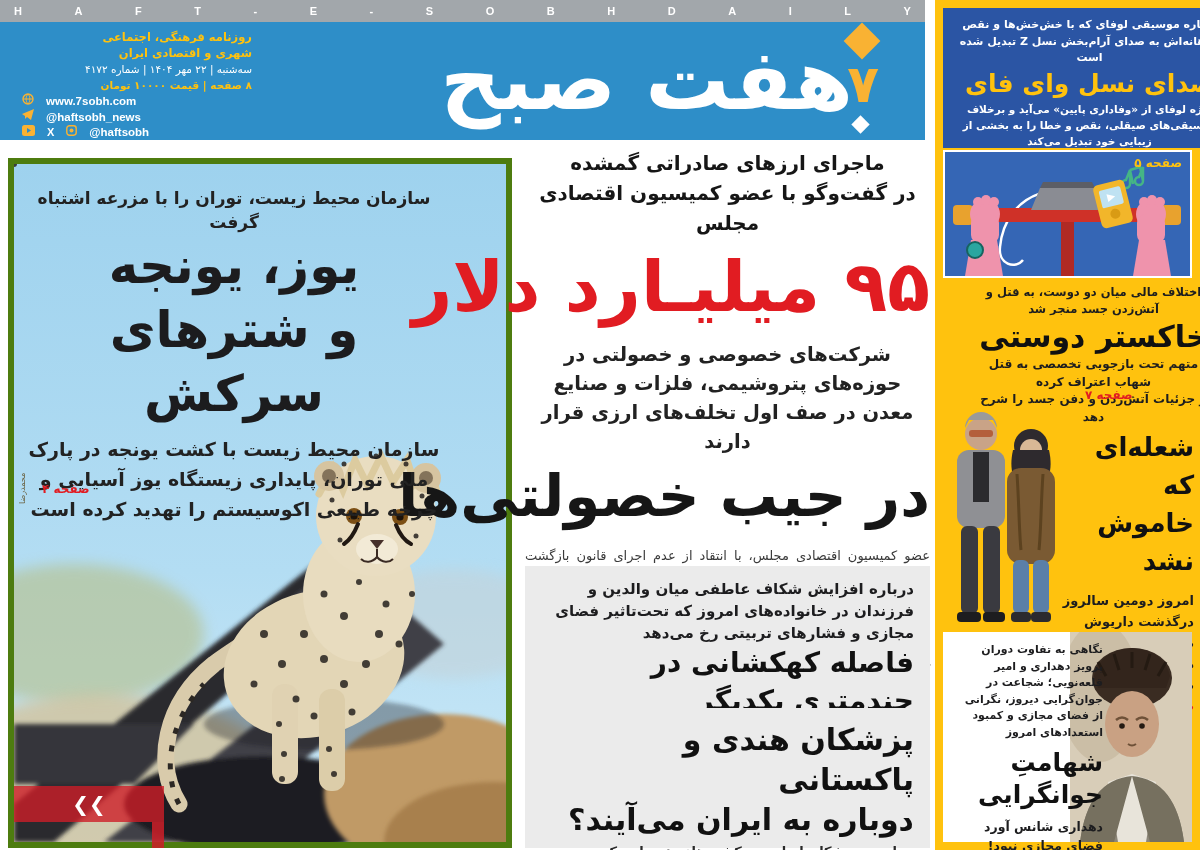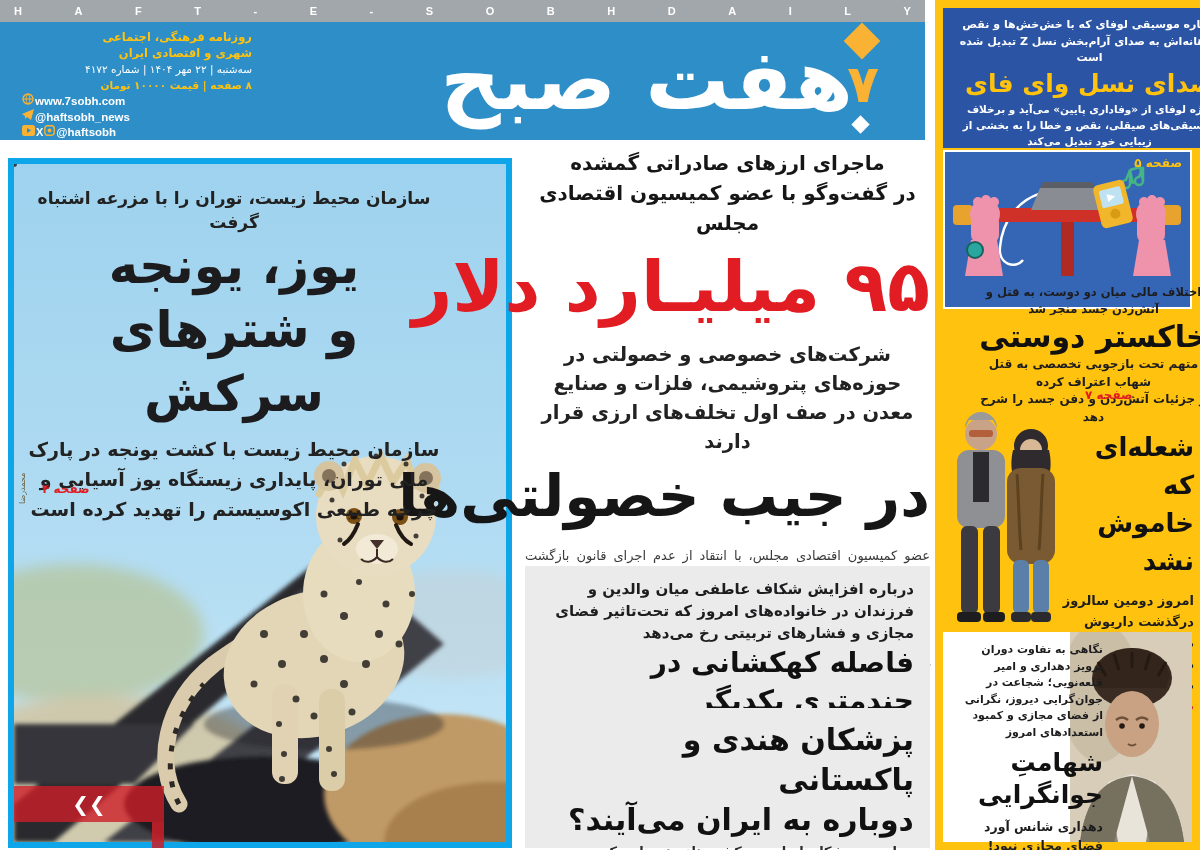--- a/index.html
+++ b/index.html
@@ -12,38 +12,38 @@
   
   #top-strip{left:0;top:0;width:925px;height:22px;background:#a2a7ab;
     display:flex;justify-content:space-between;align-items:center;padding:0 14px;box-sizing:border-box;}
   #top-strip span{color:#ffffff;font-family:"Liberation Sans",sans-serif;font-weight:bold;font-size:11px;}
 
   
   #header{left:0;top:22px;width:925px;height:118px;background:#2e8ec8;}
   #header-info{left:22px;top:7px;width:230px;text-align:right;direction:rtl;line-height:16px;}
   #header-info .y{color:#ffc20e;font-weight:bold;font-size:11.5px;}
   #header-info .w{color:#ffffff;font-size:10.5px;}
-  .sline{display:flex;align-items:center;gap:1px;direction:ltr;justify-content:flex-start;
+  .sline{display:flex;align-items:center;gap:12px;direction:ltr;justify-content:flex-start;
          color:#fff;font-size:11.5px;font-weight:bold;font-family:"Liberation Sans",sans-serif;line-height:15px;}
   .icn{display:inline-block;}
   #logo-wrap{right:6px;top:0;width:480px;height:118px;}
   #logo-text{position:absolute;right:66px;top:2px;font-size:84px;font-weight:bold;color:#ffffff;
              direction:rtl;line-height:112px;white-space:nowrap;letter-spacing:-4px;}
   #logo-diamond{position:absolute;right:44px;top:6px;width:26px;height:26px;background:#f9b233;transform:rotate(45deg);}
   #logo-seven{position:absolute;right:40px;top:36px;font-size:52px;font-weight:bold;color:#f9b233;line-height:52px;}
   #logo-diamond2{position:absolute;right:52px;top:96px;width:13px;height:13px;background:#ffffff;transform:rotate(45deg);}
 
   
   #right-col{left:935px;top:0;width:265px;height:850px;background:#ffc20e;}
   #wifi-box{left:8px;top:8px;width:293px;height:140px;background:#2b55a4;box-sizing:border-box;
             padding:9px 8px 6px;text-align:center;}
   #wifi-box .k{color:#ffffff;font-size:11px;font-weight:bold;line-height:16.5px;}
   #wifi-box .h{color:#ffc20e;font-size:25px;font-weight:bold;line-height:34px;}
   #wifi-box .s{color:#ffffff;font-size:10.5px;font-weight:bold;line-height:16px;}
-  #illus-box{left:8px;top:150px;width:249px;height:159px;background:#3566b5;border:2px solid #ffffff;box-sizing:border-box;}
+  #illus-box{left:8px;top:150px;width:249px;height:128px;background:#3566b5;border:2px solid #ffffff;box-sizing:border-box;}
   #illus-page{position:absolute;right:8px;top:4px;color:#ffc20e;font-weight:bold;font-size:12px;z-index:3;}
 
   #ashes-sec{left:0;top:284px;width:265px;text-align:center;padding-left:26px;}
   #ashes-sec .k{color:#1d1d1f;font-size:11.5px;font-weight:bold;line-height:17px;}
   #ashes-sec .h{color:#111;font-size:30px;font-weight:bold;line-height:38px;}
   #ashes-sec .s{color:#1d1d1f;font-size:12px;font-weight:bold;line-height:17.5px;padding:0 10px;}
   #ashes-page{left:150px;top:388px;}
 
   #duo-photo{left:945px;top:398px;width:118px;height:228px;}
   #flame-text{left:1062px;top:428px;width:132px;text-align:right;direction:rtl;}
@@ -51,21 +51,21 @@
   #flame-text .s{color:#1d1d1f;font-size:13px;font-weight:bold;line-height:21px;margin-top:10px;}
   #flame-page{margin-top:8px;}
 
   #courage-box{left:8px;top:632px;width:249px;height:210px;background:#ffffff;box-sizing:border-box;}
   #courage-text{position:absolute;left:8px;top:10px;width:152px;text-align:right;direction:rtl;}
   #courage-text .k{color:#1d1d1f;font-size:11px;font-weight:bold;line-height:16.5px;}
   #courage-text .h{color:#111;font-size:25px;font-weight:bold;line-height:32px;margin-top:6px;}
   #courage-text .s{color:#1d1d1f;font-size:12.5px;font-weight:bold;line-height:19px;margin-top:6px;}
 
   
-  #photo-frame{left:8px;top:158px;width:504px;height:690px;border:6px solid #0ea5e9;box-sizing:border-box;background:#a9d7ef;}
+  #photo-frame{left:8px;top:158px;width:504px;height:690px;border:6px solid #4d7c0f;box-sizing:border-box;background:#a9d7ef;}
   #photo-frame svg{position:absolute;left:0;top:0;}
   #cheetah-text{position:absolute;left:10px;top:22px;width:420px;text-align:center;direction:rtl;z-index:2;}
   #cheetah-text .k{color:#222;font-size:17px;font-weight:bold;line-height:24px;}
   #cheetah-text .h{color:#1c1c1e;font-size:50px;font-weight:bold;line-height:64px;}
   #cheetah-text .s{color:#222;font-size:19px;font-weight:bold;line-height:30px;margin-top:8px;}
   #cheetah-page{position:absolute;left:28px;top:318px;z-index:2;}
   #photo-credit{position:absolute;left:4px;top:340px;color:#6b6242;font-size:8px;transform:rotate(-90deg);transform-origin:left top;z-index:2;}
   #watermark{position:absolute;left:0px;top:622px;width:150px;height:36px;background:rgba(205,30,40,.8);z-index:3;
              display:flex;align-items:center;justify-content:center;color:#fff;font-weight:bold;font-size:20px;}
   #watermark-flag{position:absolute;left:138px;top:658px;width:12px;height:26px;background:rgba(205,30,40,.85);z-index:3;}

